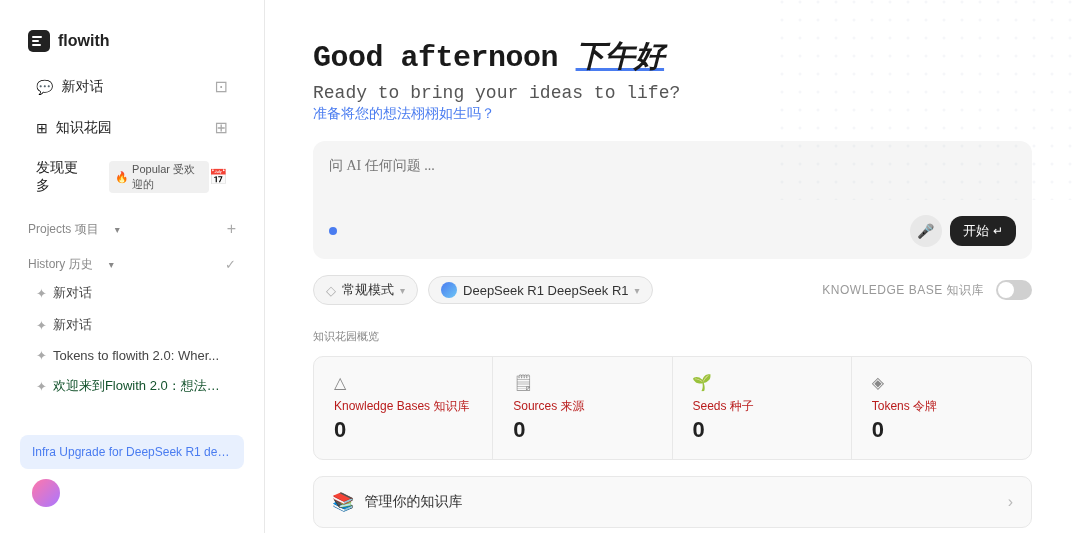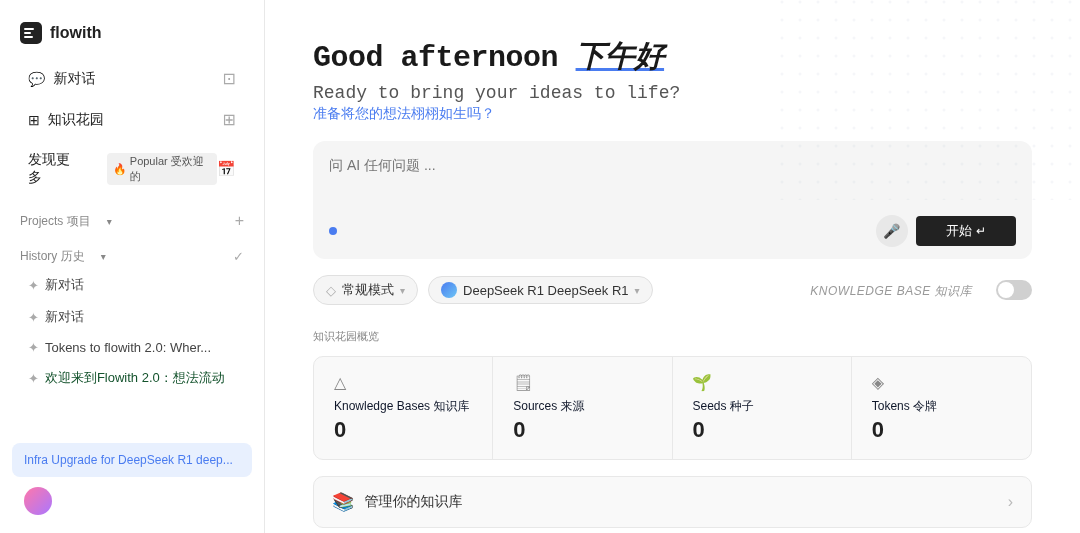--- a/index.html
+++ b/index.html
@@ -14,21 +14,21 @@
 
     
     .sidebar {
       width: 265px;
       min-width: 265px;
       background: #fff;
       border-right: 1px solid #e8e8e8;
       display: flex;
       flex-direction: column;
       height: 100%;
-      padding: 4px;
+      padding: 12px;
     }
     .sidebar-logo {
       display: flex;
       align-items: center;
       gap: 8px;
       padding: 18px 16px 14px 16px;
     }
     .logo-icon {
       width: 22px;
       height: 22px;
@@ -210,21 +210,21 @@
     }
     .chat-input-field {
       background: transparent;
       border: none;
       outline: none;
       font-size: 14px;
       color: #b91c1c;
       width: 100%;
       resize: none;
       min-height: 50px;
-      font-family: Liberation Sans, sans-serif;
+      font-family: Liberation Serif, serif;
     }
     .chat-input-bottom {
       display: flex;
       align-items: center;
       justify-content: flex-end;
       gap: 8px;
       margin-top: 8px;
     }
     .dot-blue {
       width: 8px;
@@ -242,22 +242,22 @@
       display: flex;
       align-items: center;
       justify-content: center;
       cursor: pointer;
       font-size: 14px;
       color: #555;
     }
     .start-btn {
       background: #222;
       border: none;
-      border-radius: 4px;
-      padding: 6px 30px;
+      border-radius: 12px;
+      padding: 6px 13px;
       color: #fff;
       font-size: 13px;
       cursor: pointer;
       display: flex;
       align-items: center;
       gap: 4px;
       font-weight: 500;
     }
     .enter-icon { font-size: 12px; }
 
@@ -286,27 +286,26 @@
     .deepseek-icon {
       width: 16px;
       height: 16px;
       border-radius: 50%;
       background: linear-gradient(135deg, #4a7cf0, #6ec6f5);
       display: inline-block;
     }
 
     .knowledge-base-toggle {
       display: flex;
-      align-items: flex-end;
-      gap: 24px;
+      align-items: center;
+      gap: 12px;
       margin-left: auto;
       font-size: 12px;
       color: #999;
       letter-spacing: 0.5px;
-      font-style: italic;
     }
     .toggle-switch {
       width: 36px;
       height: 20px;
       background: #d0d0d0;
       border-radius: 10px;
       position: relative;
       cursor: pointer;
     }
     .toggle-switch::after {
@@ -344,21 +343,21 @@
       display: flex;
       flex-direction: column;
       align-items: flex-start;
       gap: 2px;
       border-right: 1px solid #e8e8e8;
     }
     .kg-card:last-child { border-right: none; }
     .kg-card-icon { font-size: 16px; color: #888; margin-bottom: 4px; }
     .kg-card-label {
       font-size: 12px;
-      color: #0f172a;
+      color: #b91c1c;
       white-space: nowrap;
     }
     .kg-card-value {
       font-size: 22px;
       font-weight: 600;
       color: #222;
     }
 
     
     .manage-kb {

